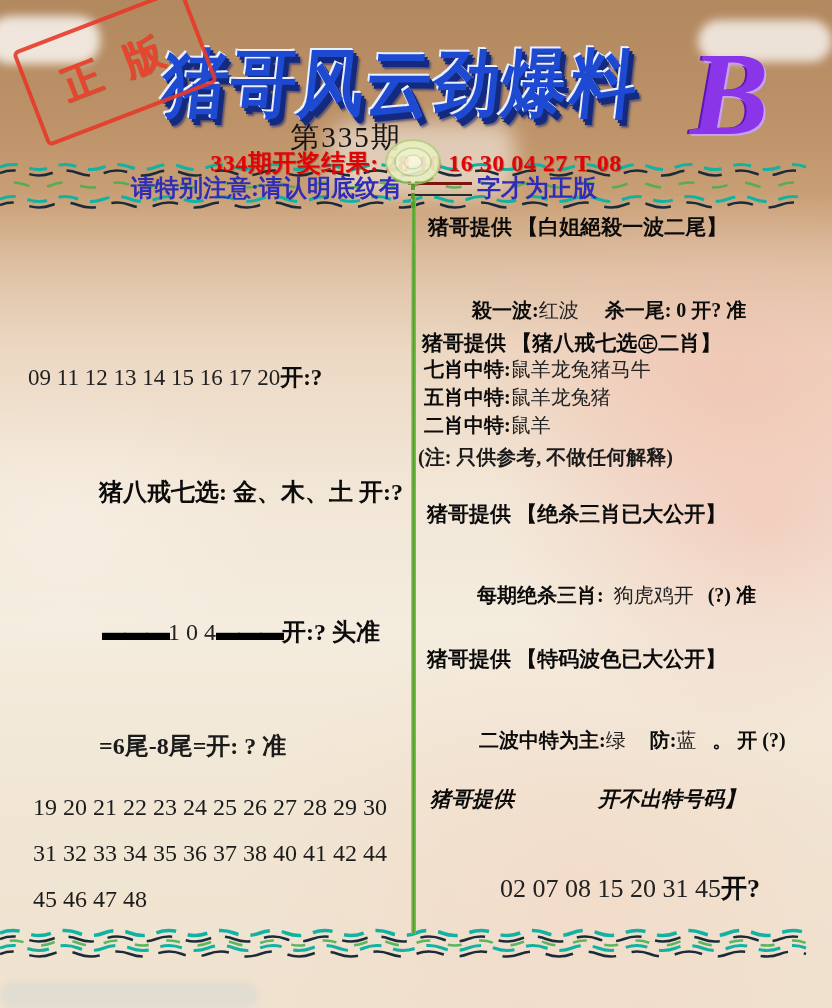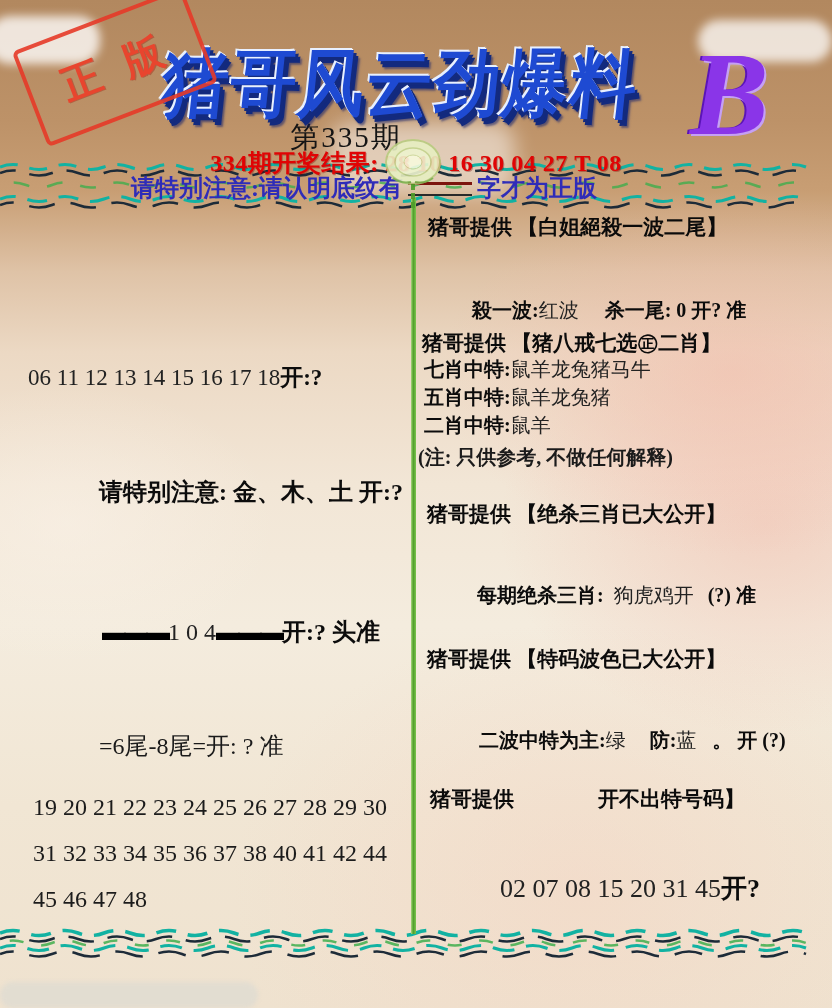--- a/index.html
+++ b/index.html
@@ -58,21 +58,21 @@
   .txt{position:absolute;white-space:nowrap;z-index:2;}
   .b{font-weight:700;color:#0c0c0c;}
   .v{font-weight:400;color:#222;}
 
   
   .l-kill1{left:75px;top:331px;font-size:23px;}
   .l-kill2{left:28px;top:362px;font-size:23px;}
   .l-three{left:99px;top:476px;font-size:24px;}
   .l-hex{left:102px;top:616px;font-size:24px;}
   .l-hex .bars{font-weight:700;letter-spacing:-2px;color:#000;}
-  .l-tail{left:99px;top:730px;font-size:24px;font-weight:400;}
+  .l-tail{left:99px;top:730px;font-size:24px;font-weight:700;}
   .l-n1{left:33px;top:794px;}
   .l-n2{left:33px;top:840px;}
   .l-n3{left:33px;top:886px;}
   .numrow{font-size:24px;color:#1c1c1c;text-align:center;}
 
   
   .r-s1h{left:428px;top:213px;font-size:21px;}
   .r-s1l{left:472px;top:297px;font-size:20px;}
   .r-s1l .g{margin-left:26px;}
   .r-s2h{left:422px;top:329px;font-size:21px;}
@@ -81,21 +81,21 @@
   .r-z3{left:424px;top:412px;font-size:20px;}
   .r-note{left:418px;top:444px;font-size:20px;font-weight:600;color:#1b1b1b;}
   .r-s3h{left:427px;top:500px;font-size:21px;}
   .r-s3l{left:477px;top:582px;font-size:20px;}
   .r-s3l .v{margin-left:10px;}
   .r-s3l .g{margin-left:14px;}
   .r-s4h{left:427px;top:645px;font-size:21px;}
   .r-s4l{left:479px;top:727px;font-size:20px;}
   .r-s4l .g{margin-left:24px;}
   .r-s4l .t{margin-left:16px;}
-  .r-s5h{left:430px;top:785px;font-size:21px;}
+  .r-s5h{left:430px;top:785px;font-size:21px;font-style:italic;}
   .r-s5h .bracket{margin-left:84px;}
   .r-s5l{left:500px;top:871px;font-size:26px;}
   .hdr{font-weight:700;color:#0b0b0b;}
 </style>
 </head>
 <body>
 
 <div class="page">
 
   <div class="blob blob-tl"></div>
@@ -140,25 +140,25 @@
     <ellipse cx="32" cy="28" rx="18" ry="14" fill="#eef4cf" stroke="#c4d48e" stroke-width="1.5"></ellipse>
     <ellipse cx="32" cy="28" rx="9" ry="7" fill="#f8fadd" stroke="#cdd99a" stroke-width="1"></ellipse>
     <path d="M32 50 L32 76" stroke="#4f9e2a" stroke-width="4" stroke-dasharray="6 3"></path>
     <path d="M12 44 q8 6 18 4" fill="none" stroke="#7cb24e" stroke-width="2"></path>
     <path d="M52 44 q-8 6 -18 4" fill="none" stroke="#7cb24e" stroke-width="2"></path>
   </svg>
 
   <div class="divider"></div>
 
   <div class="txt l-kill2">
-    <span class="v">06 11 12 13 14 15 16 17 18</span><span class="b">开:?</span>
+    <span class="v">09 11 12 13 14 15 16 17 20</span><span class="b">开:?</span>
   </div>
 
   <div class="txt l-three">
-    <span class="b">请特别注意:</span><span class="b">  金、木、土</span><span class="b">  开:?</span>
+    <span class="b">猪八戒七选:</span><span class="b">  金、木、土</span><span class="b">  开:?</span>
   </div>
 
   <div class="txt l-hex">
     <span class="bars">▬▬▬</span><span class="v">1 0 4</span><span class="bars">▬▬▬</span><span class="b">开:? 头准</span>
   </div>
 
   <div class="txt l-tail">=6尾-8尾=开: ? 准</div>
 
   <div class="txt l-n1 numrow">19 20 21 22 23 24 25 26 27 28 29 30</div>
   <div class="txt l-n2 numrow">31 32 33 34 35 36 37 38 40 41 42 44</div>

